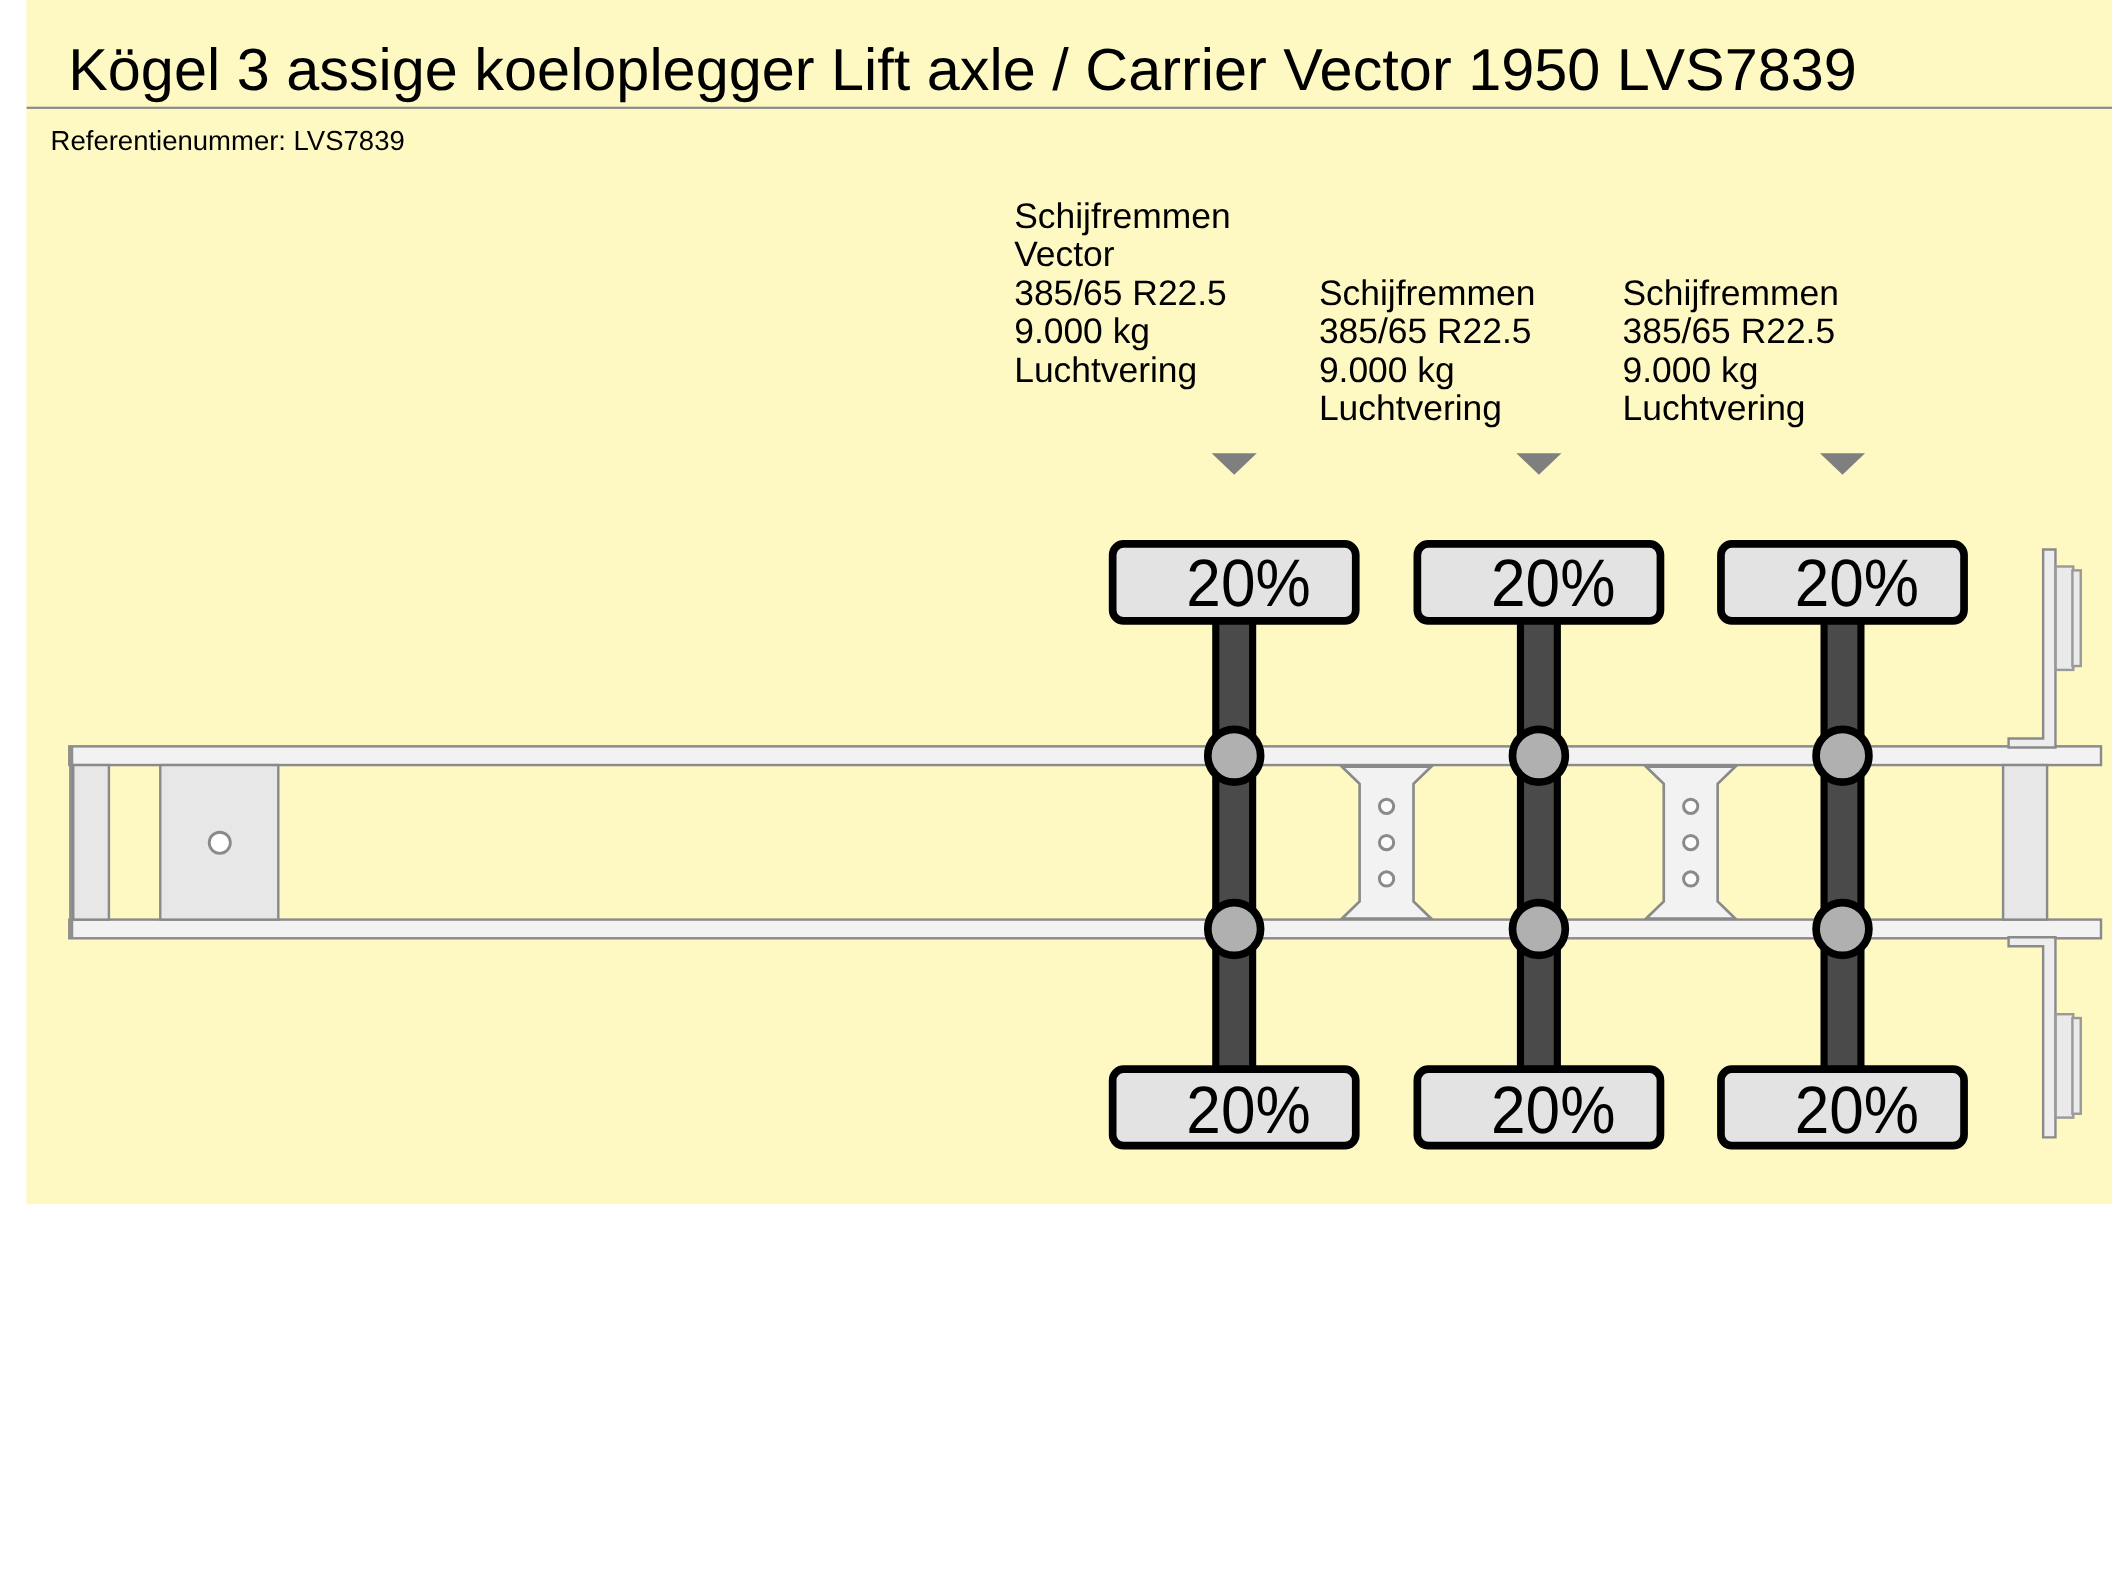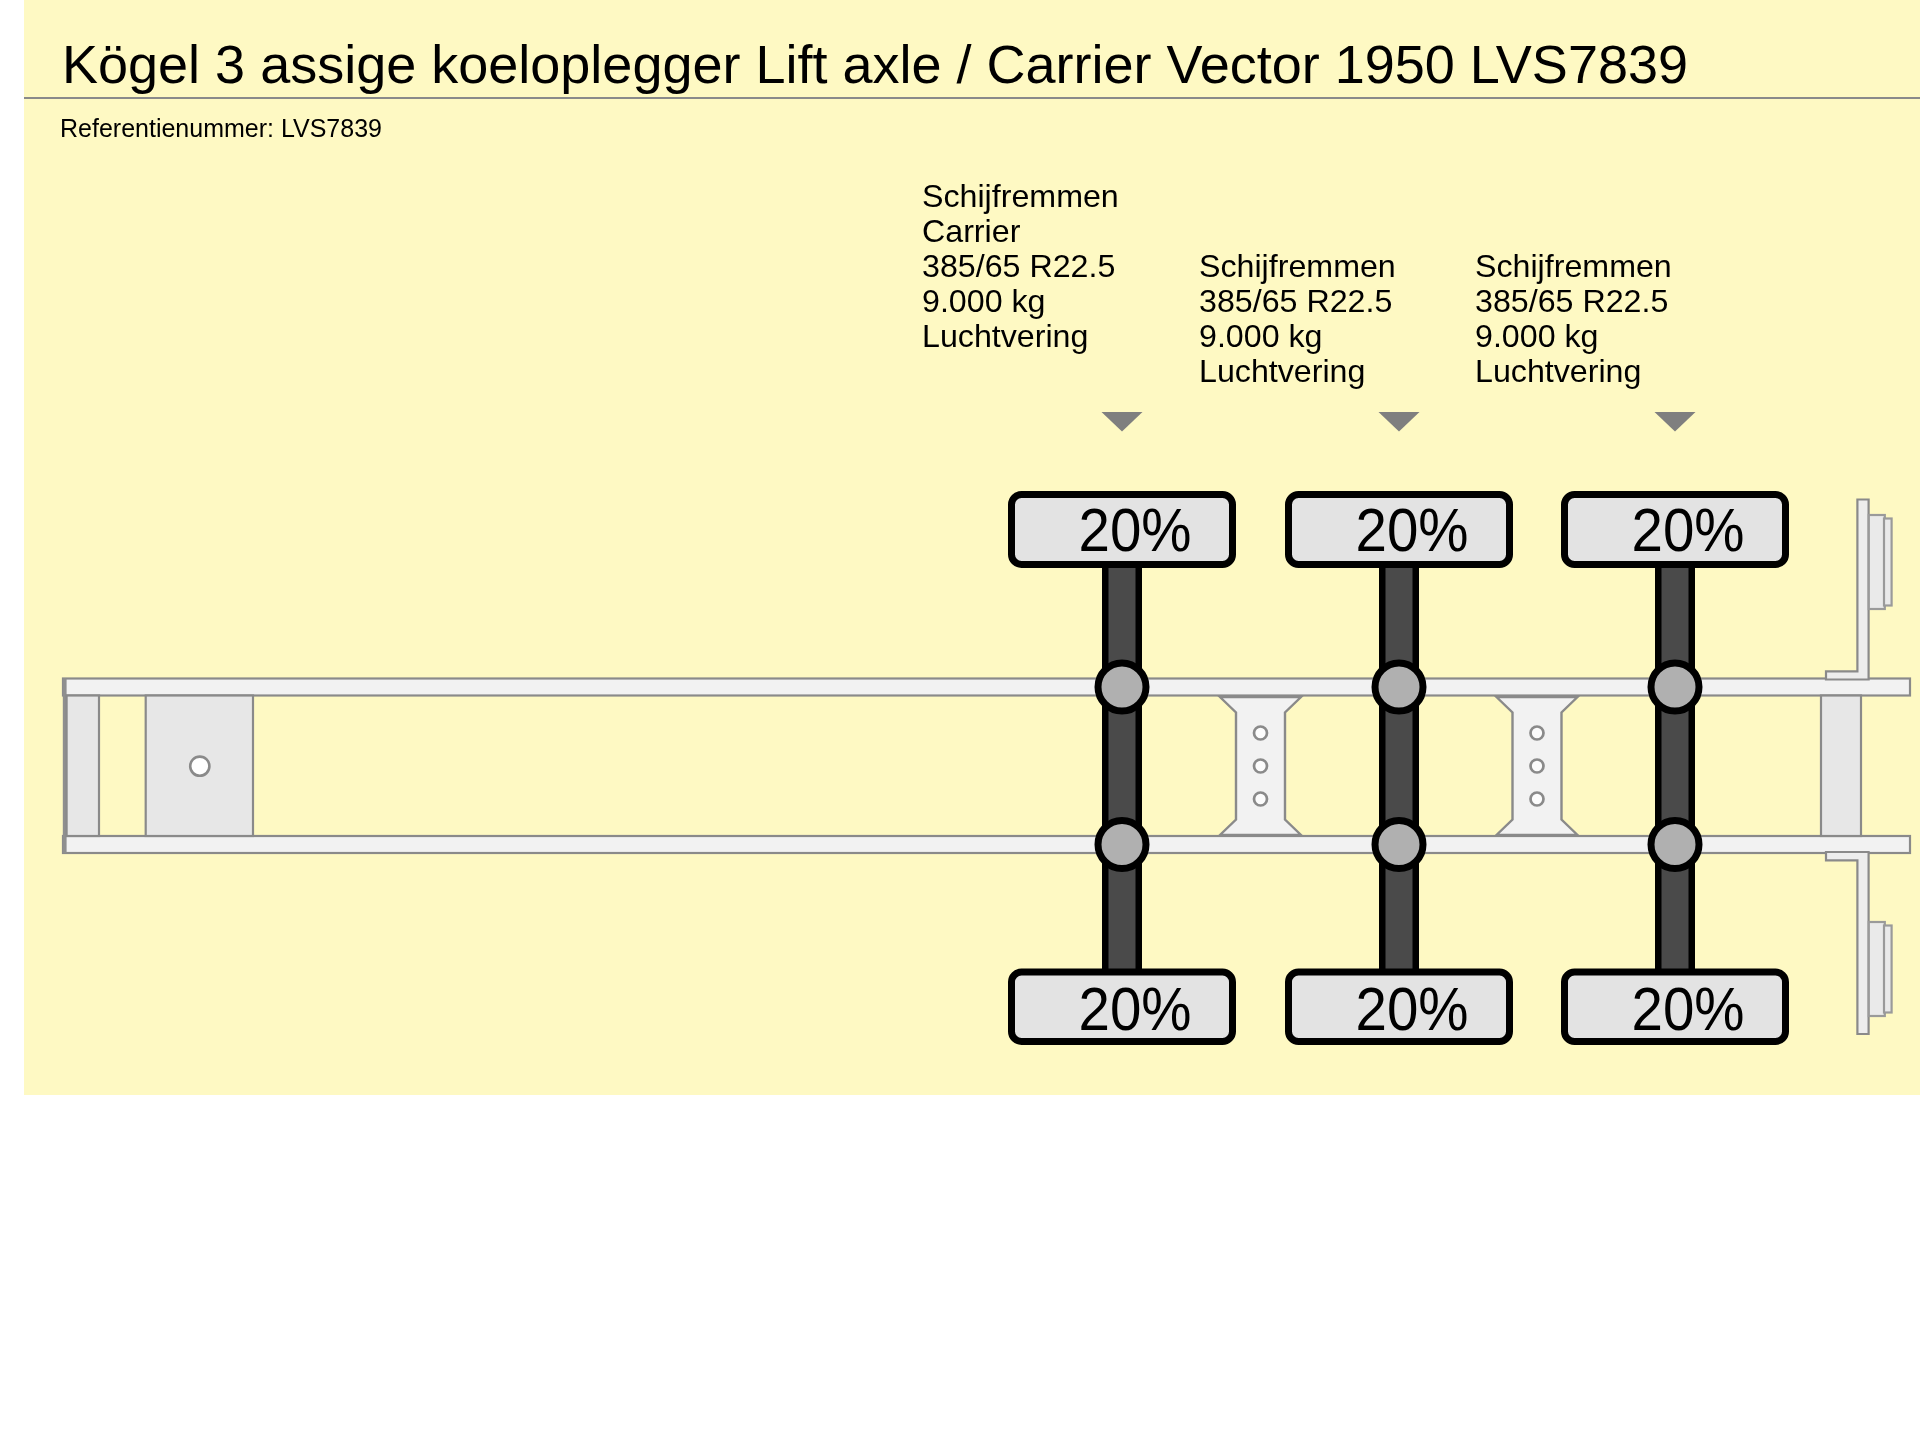--- a/index.html
+++ b/index.html
@@ -25,21 +25,21 @@
   .rule {
     position: absolute;
     left: 0;
     top: 97px;
     width: 1920px;
     height: 2px;
     background: #8a8a8a;
   }
   .ref {
     position: absolute;
-    left: 36px;
+    left: 22px;
     top: 115.5px;
     font-size: 25px;
     line-height: 1;
     white-space: nowrap;
     color: #000000;
   }
   .axle-specs {
     position: absolute;
     width: 400px;
     font-size: 32.2px;
@@ -62,21 +62,21 @@
 <body>
 
 <div class="stage">
 
   <div class="title">Kögel 3 assige koeloplegger Lift axle / Carrier Vector 1950 LVS7839</div>
   <div class="rule"></div>
   <div class="ref">Referentienummer: LVS7839</div>
 
   <div class="axle-specs a1">
     <div>Schijfremmen</div>
-    <div>Carrier</div>
+    <div>Vector</div>
     <div>385/65 R22.5</div>
     <div>9.000 kg</div>
     <div>Luchtvering</div>
   </div>
   <div class="axle-specs a2">
     <div>Schijfremmen</div>
     <div>385/65 R22.5</div>
     <div>9.000 kg</div>
     <div>Luchtvering</div>
   </div>

